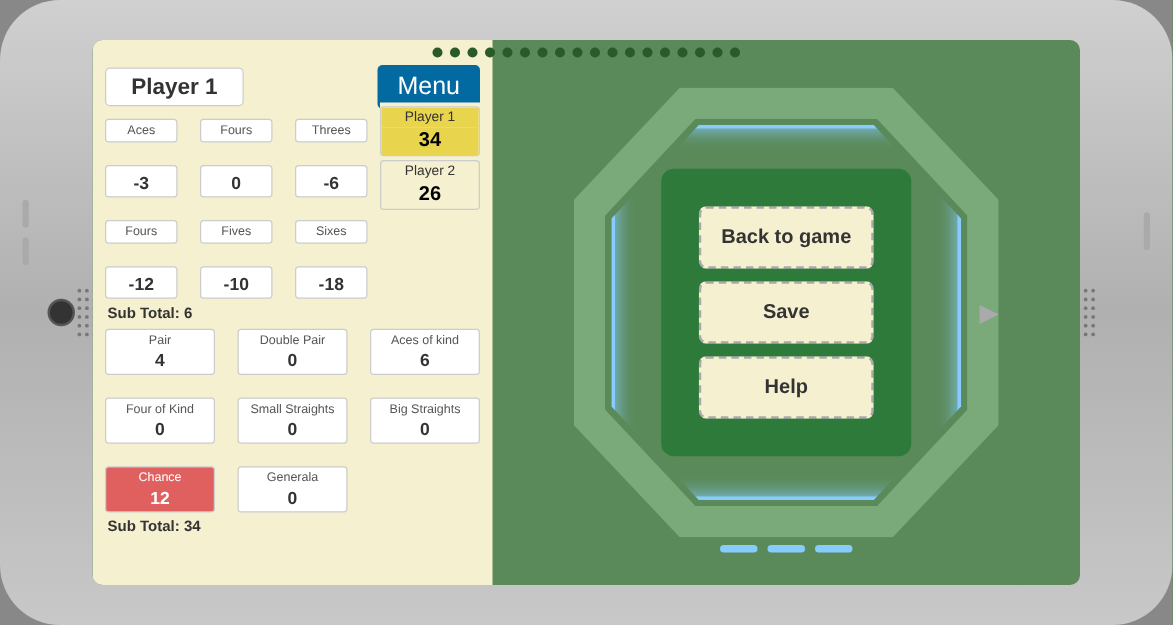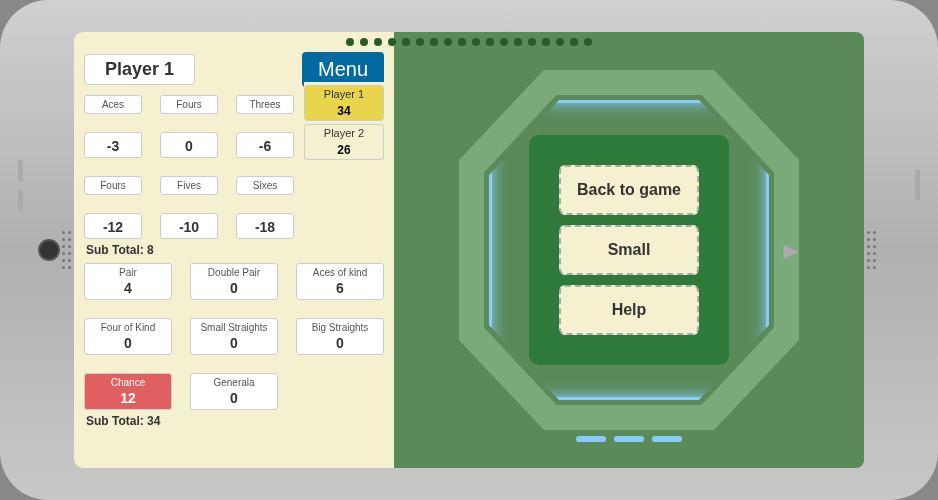--- a/index.html
+++ b/index.html
@@ -182,21 +182,21 @@
       text-align: center;
       margin-top: 3px;
       overflow: hidden;
     }
     .score-item-label {
       font-size: 11px;
       color: #333;
       padding: 2px;
     }
     .score-item-value {
-      font-size: 12px;
+      font-size: 16px;
       font-weight: bold;
       padding: 2px;
     }
     .score-item.active .score-item-label {
       background: #e8d44d;
     }
     .score-item.active .score-item-value {
       background: #e8d44d;
     }
 
@@ -518,21 +518,21 @@
           <div class="score-cell-value">-12</div>
         </div>
         <div class="score-cell">
           <div class="score-cell-value">-10</div>
         </div>
         <div class="score-cell">
           <div class="score-cell-value">-18</div>
         </div>
       </div>
 
-      <div class="sub-total">Sub Total: 8</div>
+      <div class="sub-total">Sub Total: 6</div>
 
       <div class="score-grid">
 
         <div class="score-cell">
           <div class="score-cell-label">Pair</div>
           <div class="score-cell-value">4</div>
         </div>
 
         <div class="score-cell">
           <div class="score-cell-label">Double Pair</div>
@@ -580,21 +580,21 @@
       <div class="octagon-outer">
         <div class="octagon-bg"></div>
         <div class="octagon-inner"></div>
         <div class="octagon-glow"></div>
 
         <div class="dice dice-1">⚄</div>
         <div class="dice dice-2">⚂</div>
 
         <div class="menu-card">
           <button class="menu-card-btn">Back to game</button>
-          <button class="menu-card-btn">Small</button>
+          <button class="menu-card-btn">Save</button>
           <button class="menu-card-btn">Help</button>
         </div>
 
         <div class="nav-dots">
           <div class="nav-dot"></div>
           <div class="nav-dot"></div>
           <div class="nav-dot"></div>
         </div>
 
         <div class="right-btn">▶</div>

